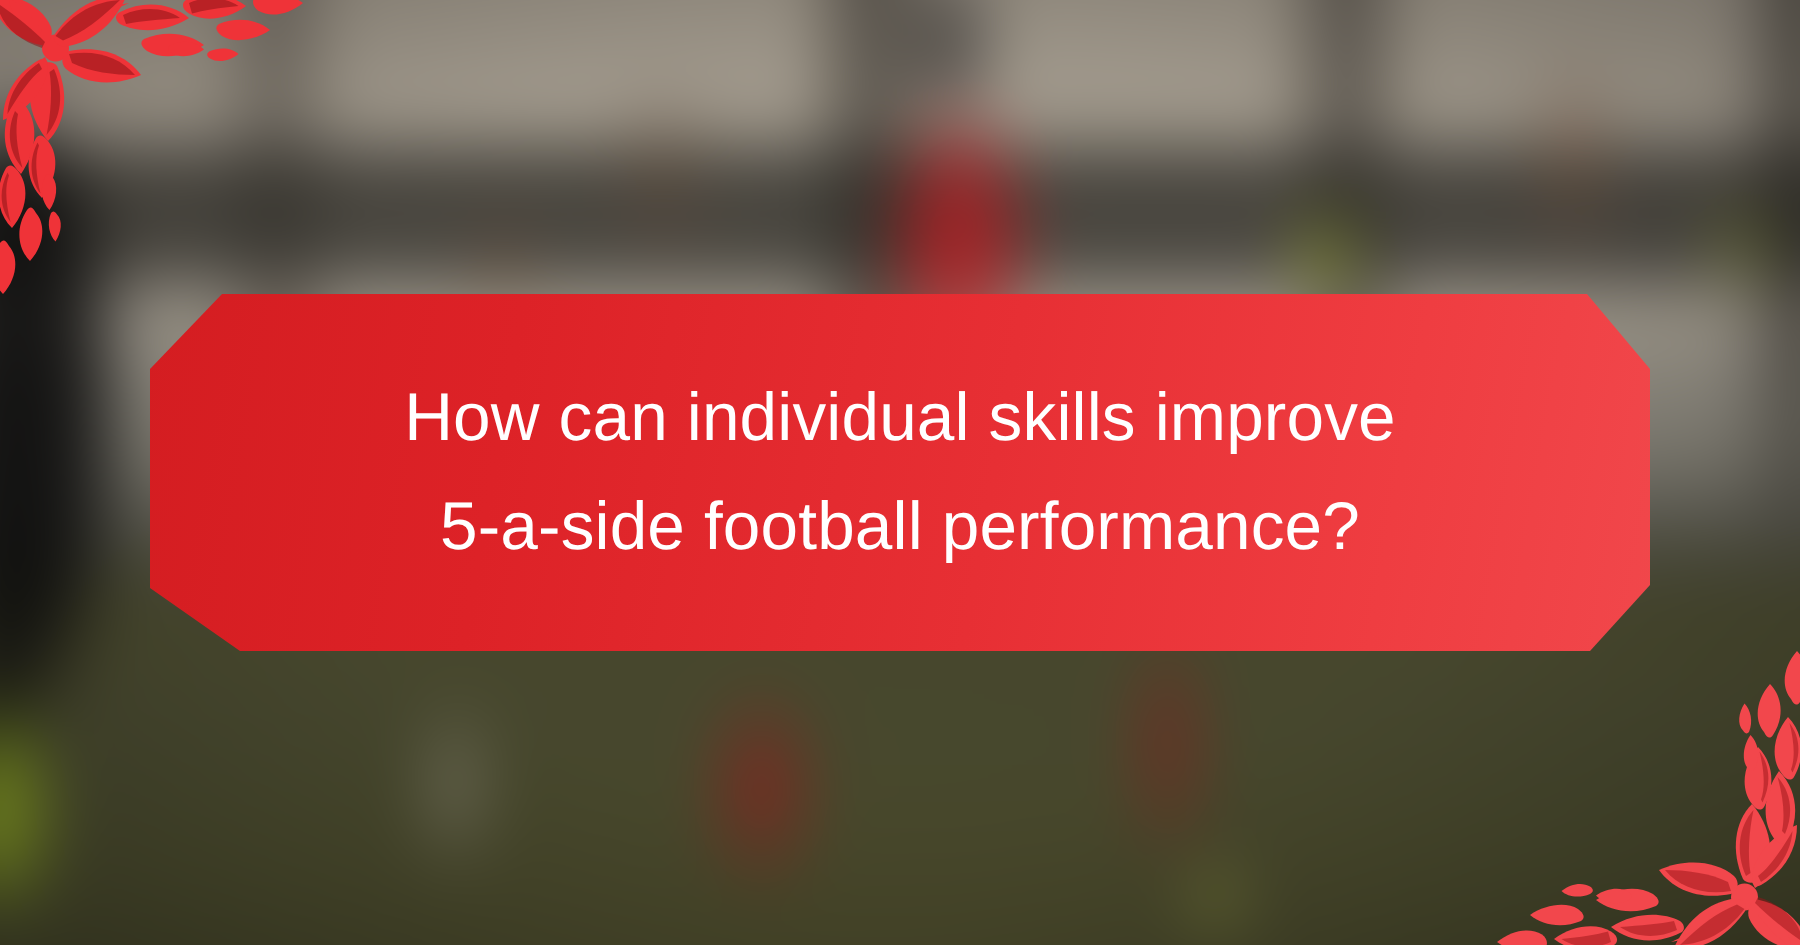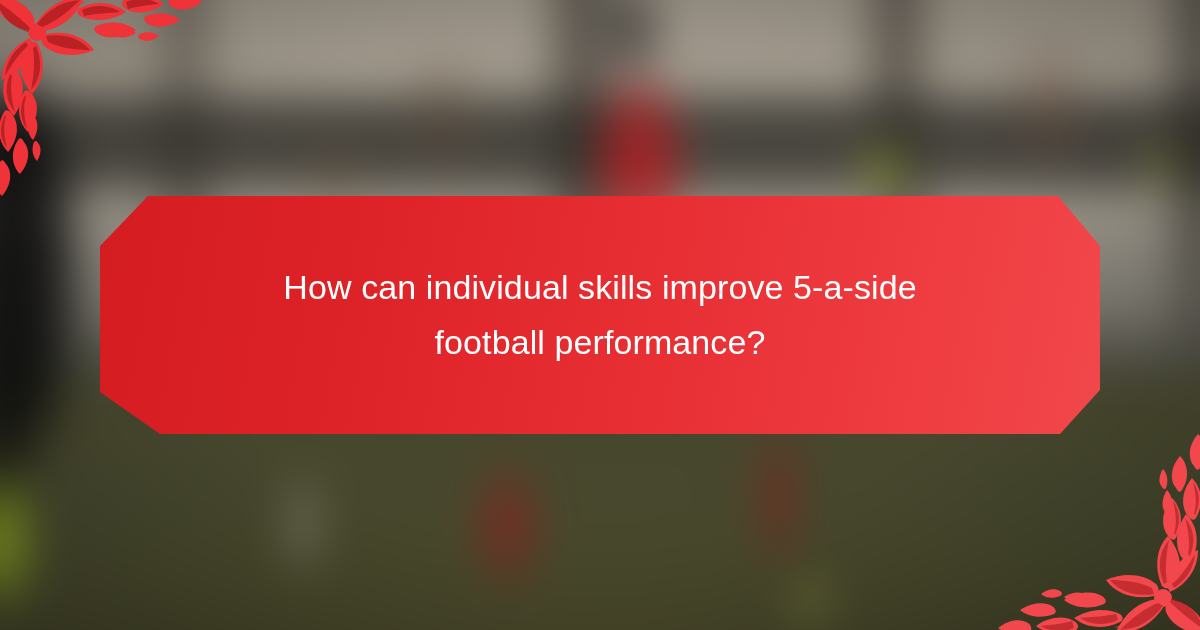--- a/index.html
+++ b/index.html
@@ -116,21 +116,21 @@
     -webkit-clip-path:polygon(48px 0, calc(100% - 42px) 0, 100% 50px, 100% calc(100% - 44px),
                               calc(100% - 40px) 100%, 60px 100%, 0 calc(100% - 42px), 0 50px);
             clip-path:polygon(48px 0, calc(100% - 42px) 0, 100% 50px, 100% calc(100% - 44px),
                               calc(100% - 40px) 100%, 60px 100%, 0 calc(100% - 42px), 0 50px);
     display:flex; align-items:center; justify-content:center;
   }
 
   .headline {
     color:#ffffff;
     font-family:"Liberation Sans", sans-serif;
-    font-size:34px;
+    font-size:45px;
     font-weight:400;
     line-height:1.62;
     text-align:center;
     letter-spacing:.1px;
     max-width:730px;
     padding:0 24px;
     text-rendering:optimizeLegibility;
   }
 </style>
 </head>

